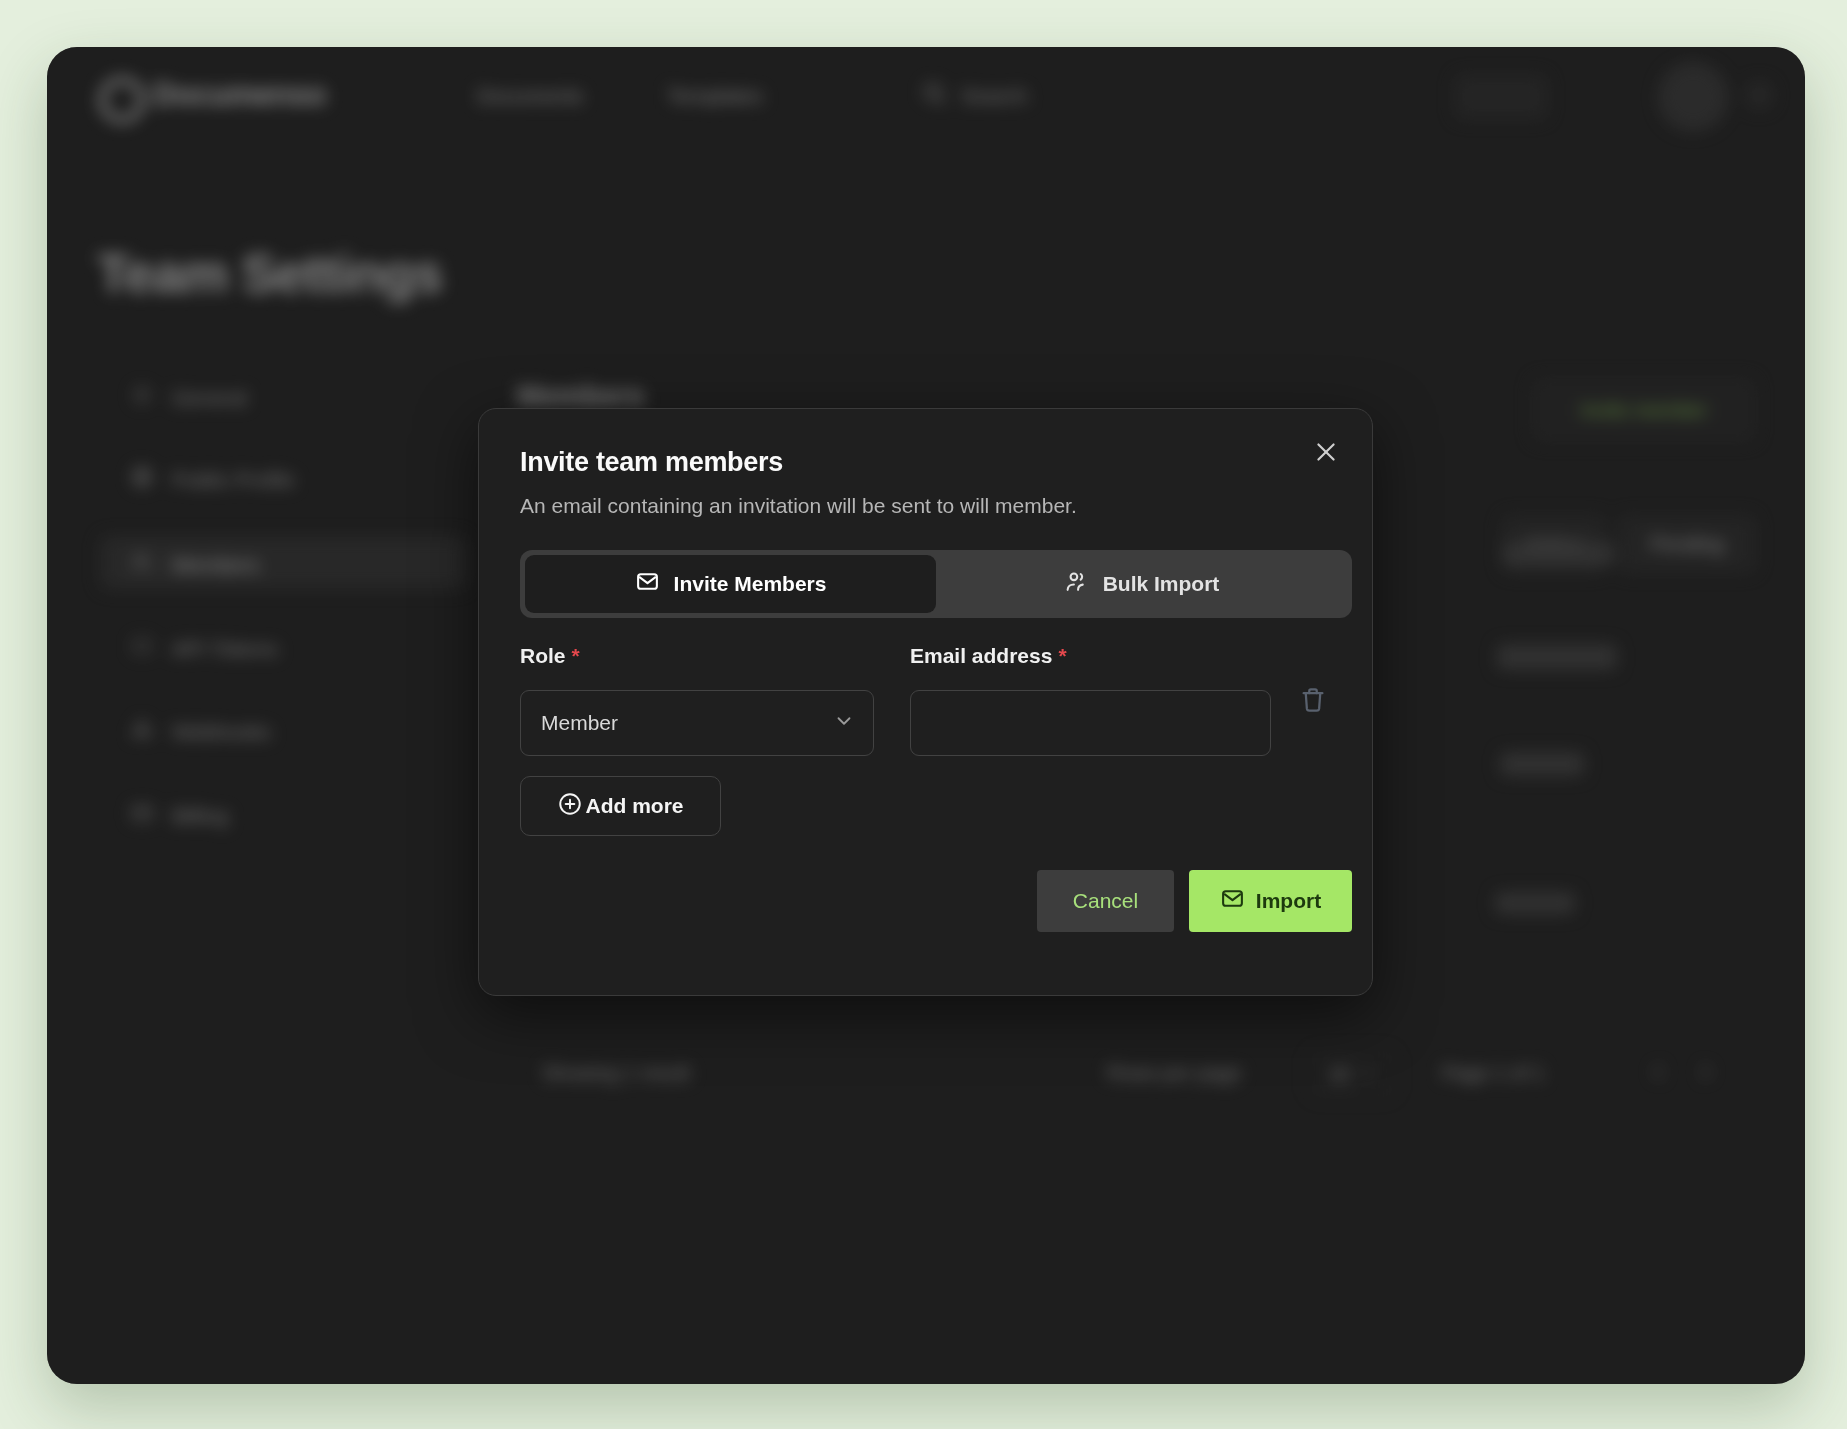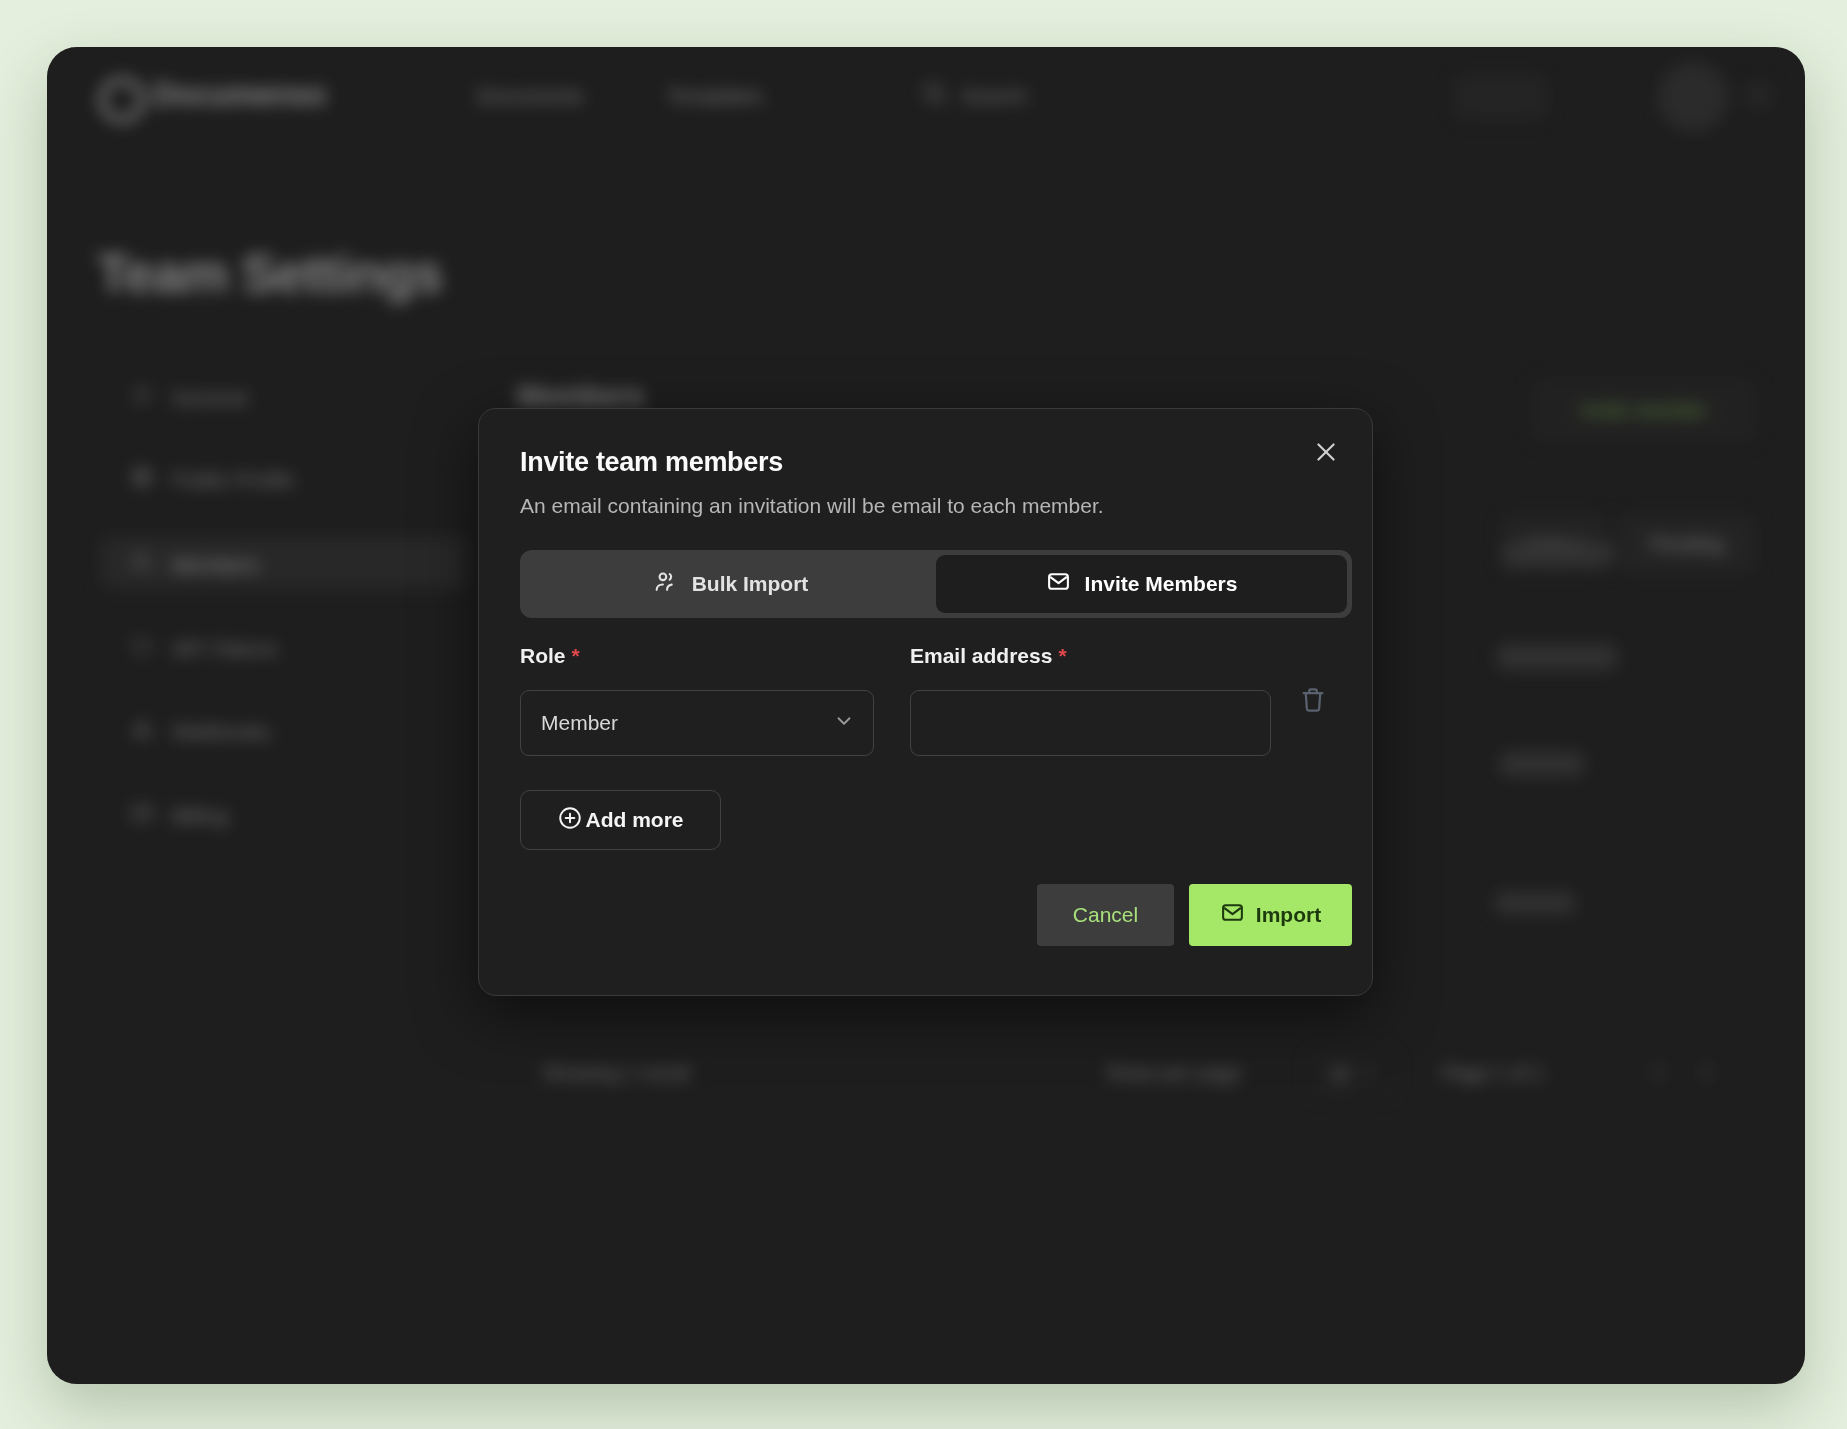--- a/index.html
+++ b/index.html
@@ -76,21 +76,21 @@
   .req{color:#e5484d;margin-left:6px;}
   .finput{margin-top:22px;height:66px;background:transparent;border:1.5px solid #424242;border-radius:9px;
           box-sizing:border-box;color:#e8e8e8;font-size:21px;padding:0 18px;outline:none;
           font-family:"Liberation Sans","DejaVu Sans",sans-serif;}
   .fselect{margin-top:22px;height:66px;border:1.5px solid #424242;border-radius:9px;box-sizing:border-box;
            display:flex;align-items:center;justify-content:space-between;padding:0 18px 0 20px;cursor:pointer;}
   .fselect .val{color:#d9d9d9;font-size:21px;}
   .fselect .chev{color:#9a9a9a;}
   .trash-btn{margin-top:40px;background:none;border:none;padding:0;color:#59616e;cursor:pointer;}
 
-  .add-more{margin-top:34px;width:201px;height:60px;background:transparent;border:1.5px solid #424242;
+  .add-more{margin-top:20px;width:201px;height:60px;background:transparent;border:1.5px solid #424242;
             border-radius:10px;display:flex;align-items:center;justify-content:center;gap:2px;
             color:#f5f5f5;font-size:21px;font-weight:600;cursor:pointer;}
 
   .m-actions{margin-top:34px;display:flex;justify-content:flex-end;gap:15px;}
   .btn{border:none;border-radius:4px;height:62px;font-size:21px;cursor:pointer;
        display:flex;align-items:center;justify-content:center;
        font-family:"Liberation Sans","DejaVu Sans",sans-serif;}
   .btn-cancel{width:137px;background:#3d3d3d;color:#a8e07c;font-weight:500;}
   .btn-invite{width:163px;background:#a5e766;color:#1d3a0e;font-weight:700;gap:11px;}
 </style>
@@ -200,37 +200,37 @@
 
     <div class="modal">
       <button class="m-close" aria-label="Close">
         <svg width="26" height="26" viewBox="0 0 24 24" fill="none" stroke="currentColor" stroke-width="2" stroke-linecap="round">
             <line x1="5" y1="5" x2="19" y2="19"></line>
             <line x1="19" y1="5" x2="5" y2="19"></line>
           </svg>
       </button>
 
       <div class="m-title">Invite team members</div>
-      <div class="m-sub">An email containing an invitation will be email to each member.</div>
+      <div class="m-sub">An email containing an invitation will be sent to will member.</div>
 
       <div class="tabs">
+        <div class="tab active">
+          <span><svg width="25" height="25" viewBox="0 0 24 24" fill="none" stroke="currentColor" stroke-width="2" stroke-linejoin="round">
+                <rect x="3" y="5" width="18" height="14" rx="2.5"></rect>
+                <polyline points="4 7.5 12 13.5 20 7.5"></polyline>
+              </svg></span>
+          <span>Invite Members</span>
+        </div>
         <div class="tab">
           <span><svg width="25" height="25" viewBox="0 0 24 24" fill="none" stroke="currentColor" stroke-width="2" stroke-linecap="round">
                 <circle cx="9.5" cy="7.5" r="3.2"></circle>
                 <path d="M3.5 20c0-3.4 2.7-5.2 6-5.2M16 4.8a3.3 3.3 0 0 1 0 5.4"></path>
                 <path d="M13.5 20c0-2.8 1.8-4.6 4.5-5"></path>
               </svg></span>
           <span>Bulk Import</span>
-        </div>
-        <div class="tab active">
-          <span><svg width="25" height="25" viewBox="0 0 24 24" fill="none" stroke="currentColor" stroke-width="2" stroke-linejoin="round">
-                <rect x="3" y="5" width="18" height="14" rx="2.5"></rect>
-                <polyline points="4 7.5 12 13.5 20 7.5"></polyline>
-              </svg></span>
-          <span>Invite Members</span>
         </div>
       </div>
 
       <div class="form-row">
         <div class="fcol fcol-role">
           <div class="flabel">
             <span>Role</span><span class="req">*</span>
           </div>
           <div class="fselect">
             <span class="val">Member</span>

